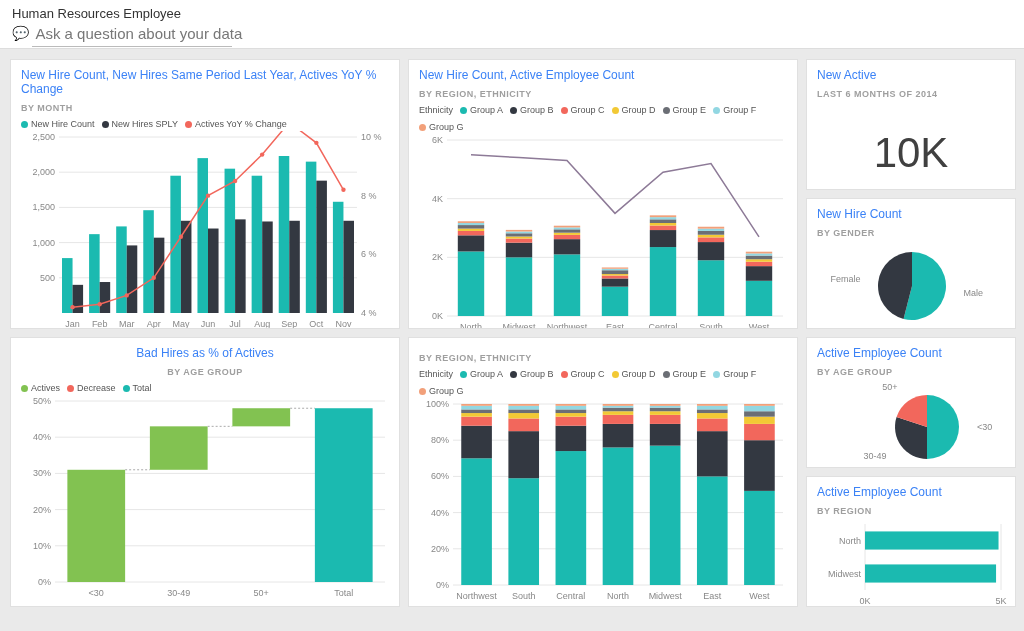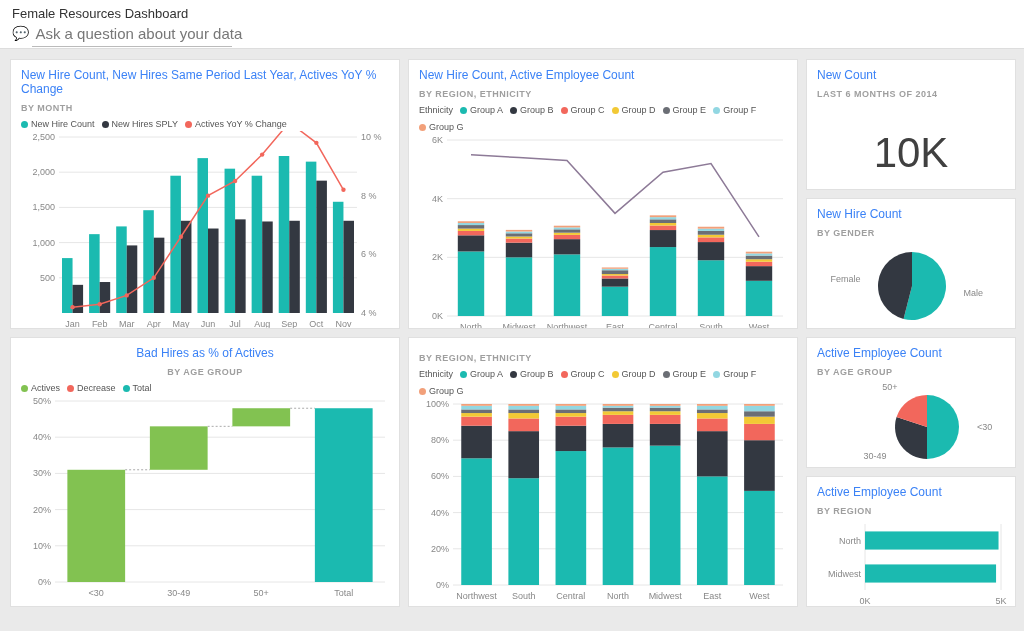--- a/index.html
+++ b/index.html
@@ -42,21 +42,21 @@
   .c5{grid-column:1;grid-row:3 / span 2;height:270px;text-align:center;}
   .c6{grid-column:2;grid-row:3 / span 2;height:270px;}
   .c7{grid-column:3;grid-row:3;height:131px;}
   .c8{grid-column:3;grid-row:4;height:131px;}
   svg{display:block;}
 </style>
 </head>
 <body>
 
 <div class="hdr">
-  <div class="hdr-top">Female Resources Dashboard</div>
+  <div class="hdr-top">Human Resources Employee</div>
   <div class="hdr-ask">
     <span style="font-size:14px;position:relative;top:-1px;">💬</span>
     <span>Ask a question about your data</span>
     <span class="ask-line" style="position:absolute;left:32px;width:200px;top:46px;"></span>
   </div>
 </div>
 
 <div class="grid">
 
   <div class="card c1">
@@ -236,21 +236,21 @@
         <rect x="326.8" y="125.24" width="26.400000000000002" height="2.493333333333333" fill="#f2c935"></rect>
         <rect x="326.8" y="121.57333333333334" width="26.400000000000002" height="3.6666666666666665" fill="#6b6e75"></rect>
         <rect x="326.8" y="119.46133333333334" width="26.400000000000002" height="2.112" fill="#92d7e2"></rect>
         <rect x="326.8" y="117.70133333333332" width="26.400000000000002" height="1.76" fill="#f2a07a"></rect>
         <text x="340" y="196" class="axis-text" text-anchor="middle">West</text>
         <path d="M52 20.666666666666686 L100 23.599999999999994 L148 26.53333333333333 L196 79.33333333333333 L244 38.26666666666668 L292 29.46666666666667 L340 102.8 " fill="none" stroke="#8d7a97" stroke-width="1.5"></path>
       </svg>
   </div>
 
   <div class="card c3">
-    <div class="title">New Count</div>
+    <div class="title">New Active</div>
     <div class="sub">LAST 6 MONTHS OF 2014</div>
     <div class="big">10K</div>
   </div>
 
   <div class="card c4">
     <div class="title">New Hire Count</div>
     <div class="sub">BY GENDER</div>
     <svg id="svg4" width="190" height="90">
         <path d="M 95 48 L 95 14 A 34 34 0 1 1 86.54454383639492 80.93182747837346 Z" fill="#1bbab0"></path>
         <text x="146.58996446835283" y="57.51732814534383" class="axis-text" text-anchor="start">Male</text>

